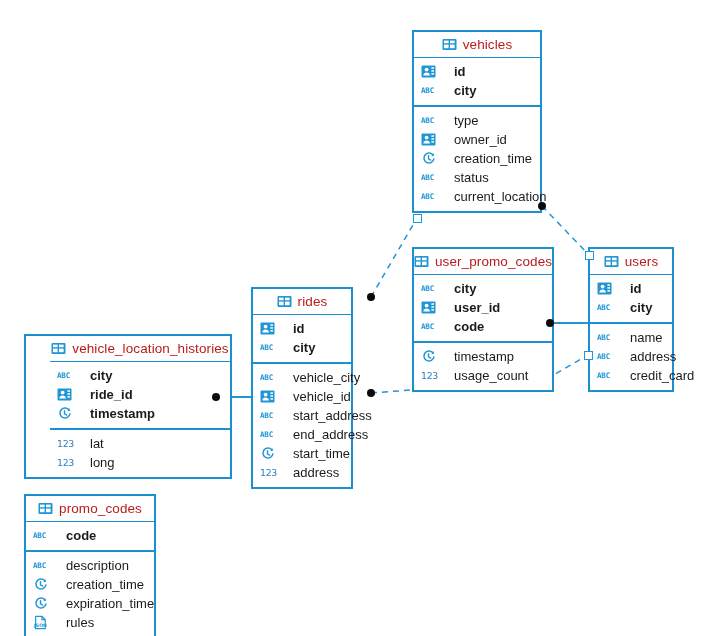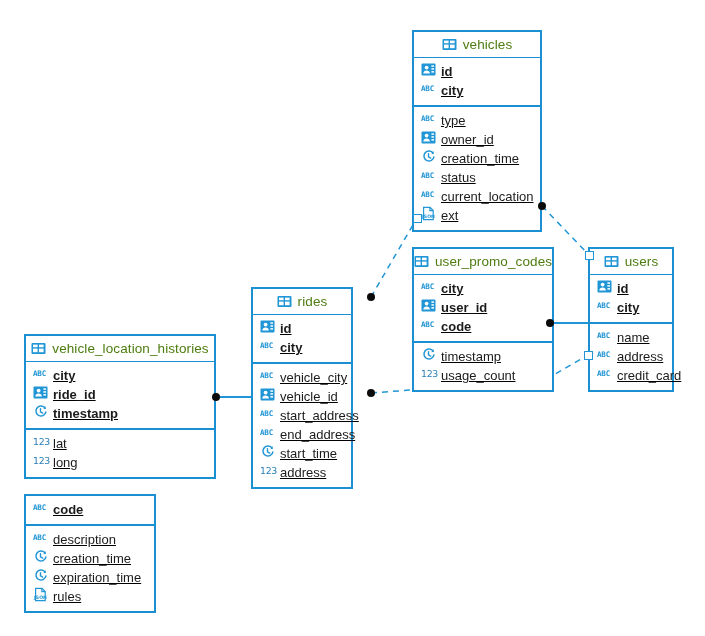--- a/index.html
+++ b/index.html
@@ -46,41 +46,40 @@
     display: flex;
     align-items: center;
     justify-content: center;
     gap: 6px;
     border-bottom: 1px solid #1a8fd1;
     padding: 0 6px;
     background: #ffffff;
   }
   .entity-title {
     font-size: 13.5px;
-    color: #4d7c0f;
+    color: #b91c1c;
     white-space: nowrap;
     letter-spacing: 0.1px;
   }
 
   .field-group {
     box-sizing: border-box;
     padding: 4px 0 5px 0;
   }
   .field-group.keys {
     border-bottom: 2px solid #1a8fd1;
   }
 
   .field {
     display: flex;
-    align-items: flex-start;
-    gap: 5px;
+    align-items: center;
+    gap: 18px;
     height: 19px;
     padding: 0 7px;
     white-space: nowrap;
-    text-decoration: underline;
   }
   .field-label {
     font-size: 13px;
     color: #1b1b1b;
     line-height: 19px;
   }
   .field.pk .field-label {
     font-weight: bold;
   }
 
@@ -208,30 +207,20 @@
             <span class="field-label">status</span>
           </div>
           <div class="field">
             <span class="ic">
               <svg width="17" height="15" viewBox="0 0 17 15">
                 <text x="0" y="9.6" font-family="DejaVu Sans Mono, monospace" font-size="7.6" font-weight="bold" fill="#2196d6" letter-spacing="-0.2">ABC</text>
               </svg>
             </span>
             <span class="field-label">current_location</span>
           </div>
-          <div class="field">
-            <span class="ic">
-              <svg width="15" height="15" viewBox="0 0 15 15">
-                <path d="M2.6 1.3h6.3l3.3 3.3v9.1H2.6z" fill="#ffffff" stroke="#2196d6" stroke-width="1.2"></path>
-                <path d="M8.9 1.3v3.3h3.3" fill="none" stroke="#2196d6" stroke-width="1.2"></path>
-                <text x="7.5" y="12.4" text-anchor="middle" font-family="DejaVu Sans, sans-serif" font-size="4.6" font-weight="bold" fill="#2196d6">JSON</text>
-              </svg>
-            </span>
-            <span class="field-label">ext</span>
-          </div>
         </div>
       </div>
       <div class="entity" style="left: 412px; top: 247px; width: 142px;">
         <div class="entity-header">
           <span class="ic">
             <svg width="15" height="15" viewBox="0 0 15 15">
               <rect x="0.5" y="2" width="14" height="11" rx="1" fill="#2196d6"></rect>
               <rect x="2" y="3.6" width="4.6" height="2.6" fill="#ffffff"></rect>
               <rect x="8" y="3.6" width="4.6" height="2.6" fill="#ffffff"></rect>
               <rect x="2" y="7.6" width="4.6" height="3.6" fill="#ffffff"></rect>
@@ -442,21 +431,21 @@
           <div class="field">
             <span class="ic">
               <svg width="17" height="15" viewBox="0 0 17 15">
                 <text x="0" y="11.4" font-family="DejaVu Sans, sans-serif" font-size="9.4" fill="#2b7fb8" letter-spacing="-0.3">123</text>
               </svg>
             </span>
             <span class="field-label">address</span>
           </div>
         </div>
       </div>
-      <div class="entity" style="left: 24px; top: 334px; width: 192px;">
+      <div class="entity" style="left: 24px; top: 334px; width: 208px; padding-left: 24px;">
         <div class="entity-header">
           <span class="ic">
             <svg width="15" height="15" viewBox="0 0 15 15">
               <rect x="0.5" y="2" width="14" height="11" rx="1" fill="#2196d6"></rect>
               <rect x="2" y="3.6" width="4.6" height="2.6" fill="#ffffff"></rect>
               <rect x="8" y="3.6" width="4.6" height="2.6" fill="#ffffff"></rect>
               <rect x="2" y="7.6" width="4.6" height="3.6" fill="#ffffff"></rect>
               <rect x="8" y="7.6" width="4.6" height="3.6" fill="#ffffff"></rect>
             </svg>
           </span>
@@ -508,20 +497,32 @@
             <span class="ic">
               <svg width="17" height="15" viewBox="0 0 17 15">
                 <text x="0" y="11.4" font-family="DejaVu Sans, sans-serif" font-size="9.4" fill="#2b7fb8" letter-spacing="-0.3">123</text>
               </svg>
             </span>
             <span class="field-label">long</span>
           </div>
         </div>
       </div>
       <div class="entity" style="left: 24px; top: 494px; width: 132px;">
+        <div class="entity-header">
+          <span class="ic">
+            <svg width="15" height="15" viewBox="0 0 15 15">
+              <rect x="0.5" y="2" width="14" height="11" rx="1" fill="#2196d6"></rect>
+              <rect x="2" y="3.6" width="4.6" height="2.6" fill="#ffffff"></rect>
+              <rect x="8" y="3.6" width="4.6" height="2.6" fill="#ffffff"></rect>
+              <rect x="2" y="7.6" width="4.6" height="3.6" fill="#ffffff"></rect>
+              <rect x="8" y="7.6" width="4.6" height="3.6" fill="#ffffff"></rect>
+            </svg>
+          </span>
+          <span class="entity-title">promo_codes</span>
+        </div>
         <div class="field-group keys">
           <div class="field pk">
             <span class="ic">
               <svg width="17" height="15" viewBox="0 0 17 15">
                 <text x="0" y="9.6" font-family="DejaVu Sans Mono, monospace" font-size="7.6" font-weight="bold" fill="#2196d6" letter-spacing="-0.2">ABC</text>
               </svg>
             </span>
             <span class="field-label">code</span>
           </div>
         </div>

